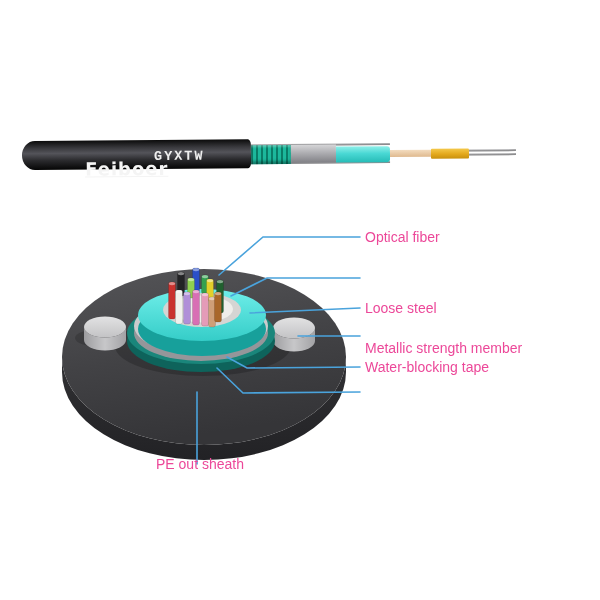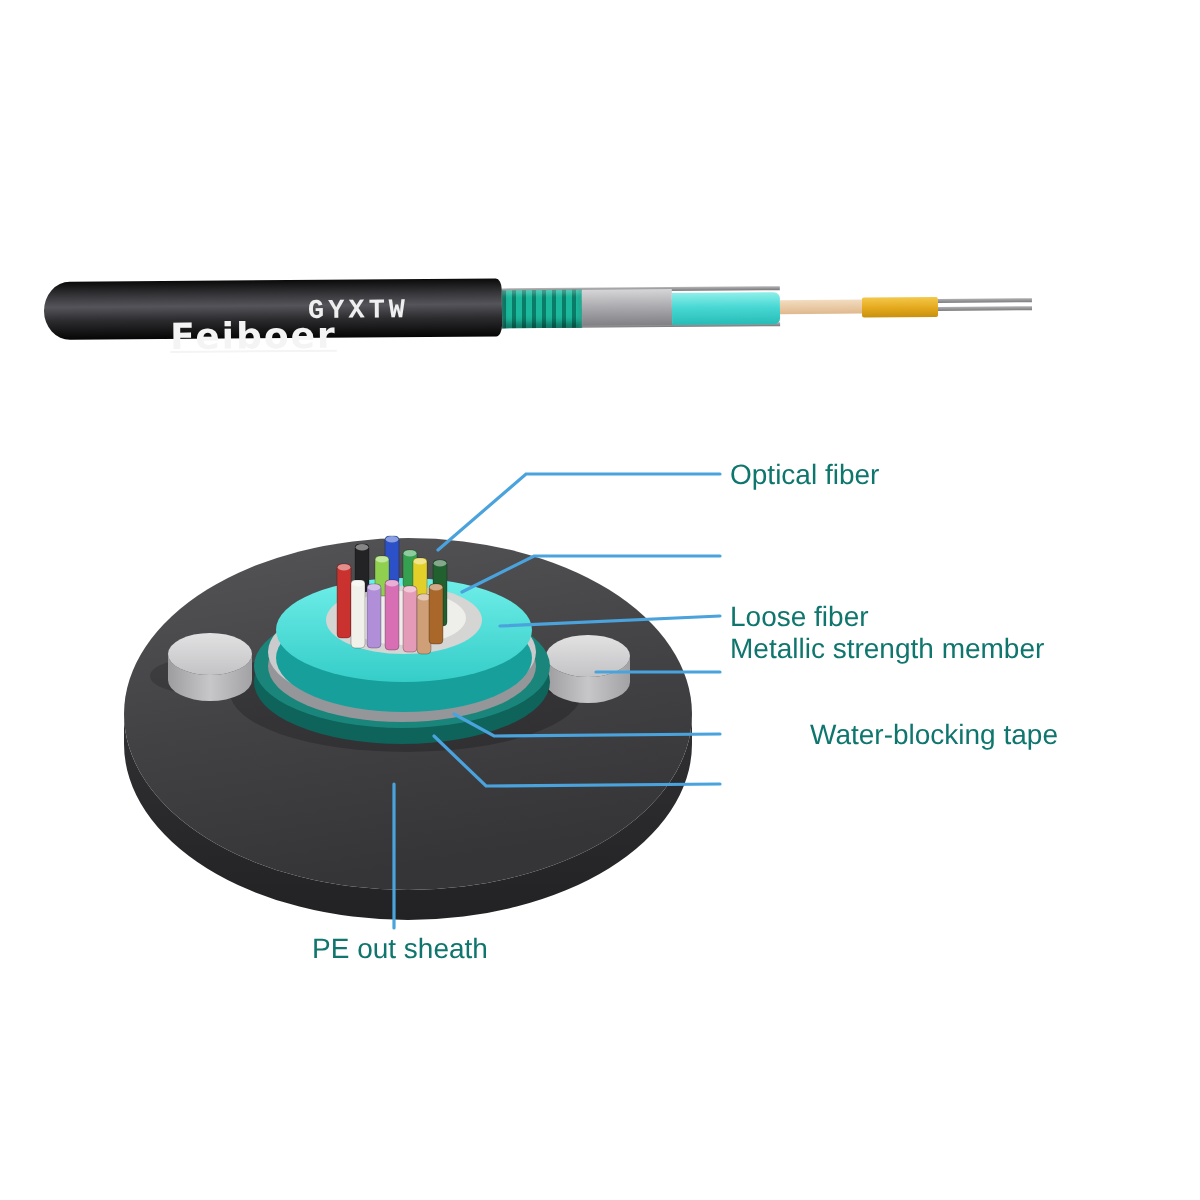--- a/index.html
+++ b/index.html
@@ -24,21 +24,21 @@
           background:linear-gradient(180deg,#d6d6d8 0%,#aeaeb2 45%,#808085 100%);}
   .loose-tube-photo{position:absolute;left:314px;top:10px;width:54px;height:15.5px;border-radius:0 3px 3px 0;
           background:linear-gradient(180deg,#8fefe9 0%,#49d8d4 45%,#27bcb7 100%);}
   .fiber-bundle{position:absolute;left:368px;top:14px;width:41px;height:7px;
           background:linear-gradient(180deg,#f3dcbf,#dfb98e);}
   .tight-tube{position:absolute;left:409px;top:12.5px;width:38px;height:10px;border-radius:1px;
           background:linear-gradient(180deg,#f4c84a 0%,#e3a81c 55%,#c8900e 100%);}
   .tip-wire{position:absolute;height:2.2px;background:linear-gradient(180deg,#b0b0b2,#7c7c7e);}
 
   
-  .callout-label{position:absolute;left:365px;font-size:14px;color:#0f766e;white-space:nowrap;}
+  .callout-label{position:absolute;left:365px;font-size:14px;color:#ec4899;white-space:nowrap;}
   #lbl-sheath{left:156px;}
 
   svg{position:absolute;left:0;top:0;}
 </style>
 </head>
 <body>
 
 <div id="stage">
 
   <div class="cable">
@@ -155,18 +155,18 @@
       <polyline points="231,296 267,278 360,278"></polyline>
       <polyline points="250,313 360,308"></polyline>
       <polyline points="298,336 360,336"></polyline>
       <polyline points="227,357 247,368 360,367"></polyline>
       <polyline points="217,368 243,393 360,392"></polyline>
       <polyline points="197,392 197,464"></polyline>
     </g>
   </svg>
 
   <div class="callout-label" style="top:229px;" id="lbl-fiber">Optical fiber</div>
-  <div class="callout-label" style="top:300px;" id="lbl-loose">Loose fiber</div>
-  <div class="callout-label" style="top:316px;" id="lbl-member">Metallic strength member</div>
-  <div class="callout-label" style="top:359px;margin-left:40px;" id="lbl-water">Water-blocking tape</div>
-  <div class="callout-label" style="top:466px;" id="lbl-sheath">PE out sheath</div>
+  <div class="callout-label" style="top:300px;" id="lbl-loose">Loose steel</div>
+  <div class="callout-label" style="top:340px;" id="lbl-member">Metallic strength member</div>
+  <div class="callout-label" style="top:359px;" id="lbl-water">Water-blocking tape</div>
+  <div class="callout-label" style="top:456px;" id="lbl-sheath">PE out sheath</div>
 
 </div>
 
 </body></html>

